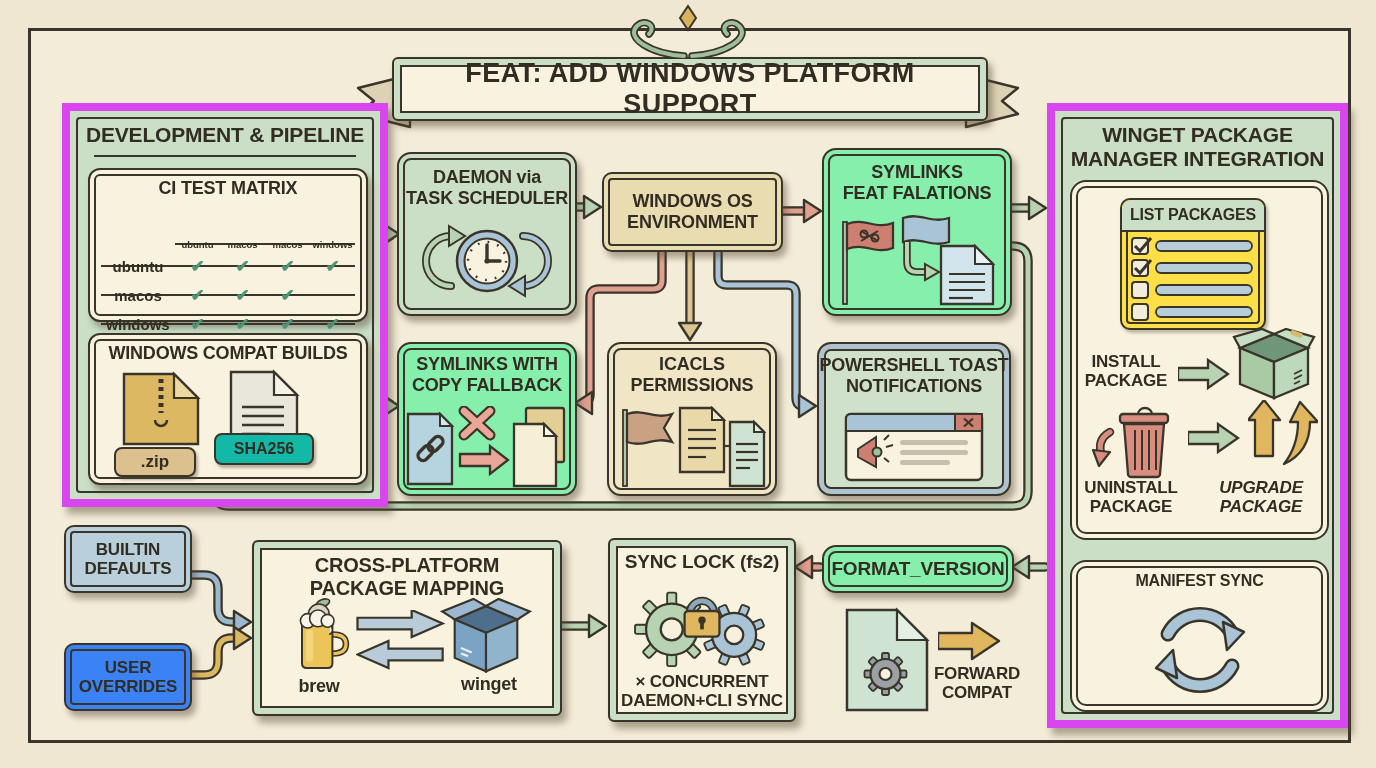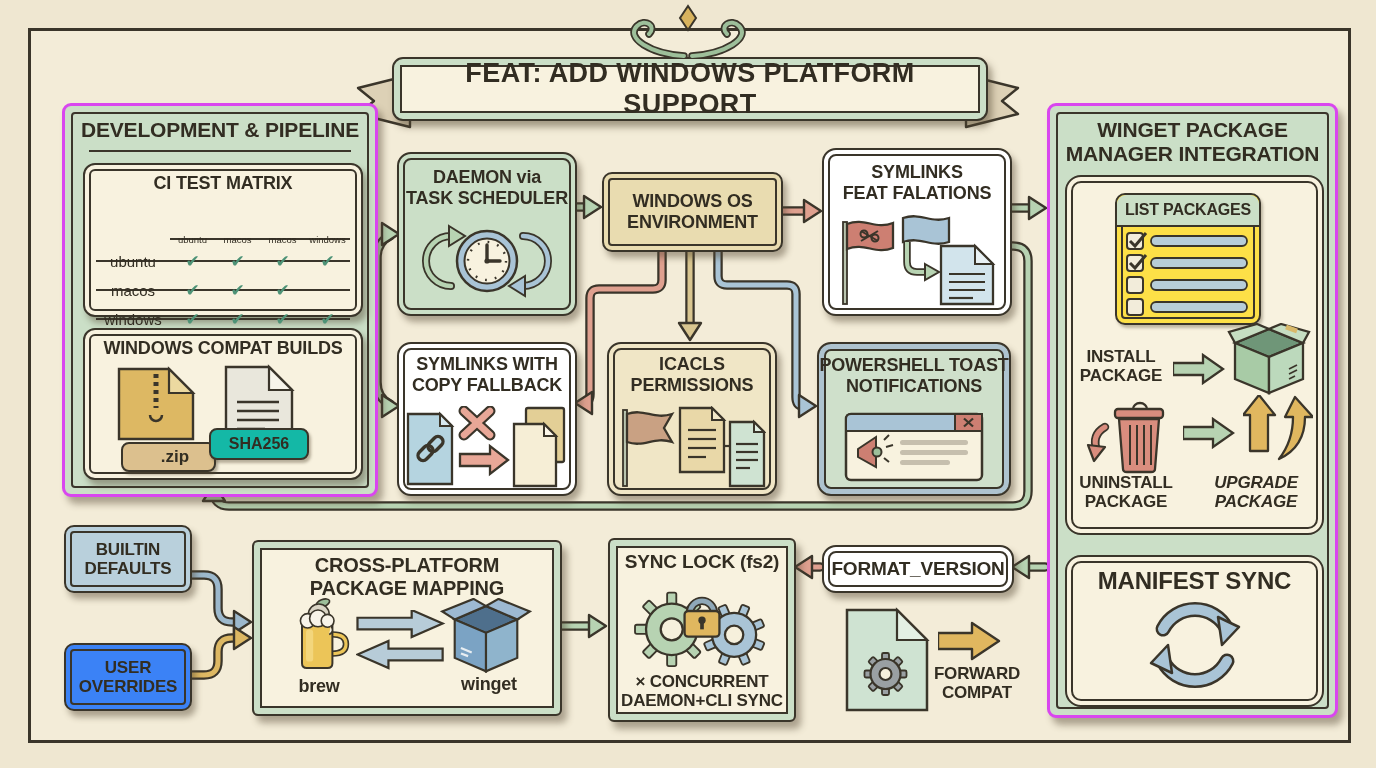--- a/index.html
+++ b/index.html
@@ -11,53 +11,53 @@
   svg{display:block;}
   
   .t{font-weight:bold;text-align:center;line-height:1.14;letter-spacing:-0.2px;color:#322d22;}
   .tl span{display:block;}
   
   .db{position:absolute;border:2.5px solid #3a352a;border-radius:var(--r,12px);
       box-shadow:4px 6px 6px rgba(84,72,50,.45);}
   .db::before{content:"";position:absolute;inset:4px;border:2px solid #3a352a;
       border-radius:calc(var(--r,12px) - 6px);pointer-events:none;}
   
-  .panel{position:absolute;background:#cbdfc7;border:3px solid #d946ef;border-radius:9px;
+  .panel{position:absolute;background:#cbdfc7;border:8px solid #d946ef;border-radius:0;
       box-shadow:5px 7px 7px rgba(84,72,50,.45);}
   .panel::before{content:"";position:absolute;inset:6px;border:2px solid #3a352a;border-radius:4px;pointer-events:none;}
   
   .framed{position:absolute;background:#f8f2df;border:2.5px solid #3a352a;border-radius:6px;
       box-shadow:inset 0 0 0 6px #cbdfc7, inset 0 0 0 8px #3a352a, 5px 7px 7px rgba(84,72,50,.45);}
   .framed-steel{position:absolute;background:#cfe0cb;border:2.5px solid #3a352a;border-radius:14px;
       box-shadow:inset 0 0 0 5px #aec3cf, inset 0 0 0 7px #3a352a, 4px 6px 6px rgba(84,72,50,.45);}
   .cream{background:#f8f2df;}
   .sage{background:#cbdfc7;}
   .tan{background:#e9dcb0;}
   .tanlight{background:#f0e6c6;}
-  .pink{background:#ffffff;}
+  .pink{background:#86efac;}
   .blue{background:#b9d0dc;}
   .yellow{background:#3b82f6;}
   .rule{position:absolute;height:2px;background:#3a352a;}
   
   .matrix{position:absolute;display:grid;grid-template-columns:74px 45px 45px 45px 45px;
           grid-template-rows:22px 29px 29px 29px;}
-  .matrix>div{border:1.2px solid #3a352a;display:flex;align-items:center;justify-content:center;font-weight:normal;margin-top:40px;}
+  .matrix>div{border:1.2px solid #3a352a;display:flex;align-items:center;justify-content:center;font-weight:bold;margin-top:40px;}
   .m0{border:none !important;background:transparent;}
   .mh{background:#e6d8b4;font-size:9.5px;}
   .ml{background:#eee3c6;font-size:15px;}
   .mc{background:#f7f0dd;font-size:17px;color:#4e9377;}
   .mc.on{background:#d9e9d2;}
   .badge{position:absolute;border:2.2px solid #3a352a;border-radius:8px;display:flex;
          align-items:center;justify-content:center;font-weight:bold;
          box-shadow:2px 3px 3px rgba(84,72,50,.4);}
   .lph{position:absolute;left:0;top:0;right:0;height:30px;background:#cbdfc7;
        border-bottom:2px solid #3a352a;border-radius:9px 9px 0 0;
        display:flex;align-items:center;justify-content:center;}
   .banner{position:absolute;left:392px;top:57px;width:592px;height:60px;background:#cbdfc7;
-       border:2.5px solid #3a352a;border-radius:11px;box-shadow:4px 6px 7px rgba(84,72,50,.5);z-index:30;}
+       border:2.5px solid #3a352a;border-radius:6px;box-shadow:4px 6px 7px rgba(84,72,50,.5);z-index:30;}
   .banner-in{position:absolute;inset:6px;background:#f8f2df;border:2px solid #3a352a;
        display:flex;align-items:center;justify-content:center;}
   .pipes{position:absolute;left:0;top:0;z-index:1;}
   .po{stroke:#3a352a;stroke-width:9.5;fill:none;stroke-linejoin:round;stroke-linecap:round;}
   .pf{stroke-width:5;fill:none;stroke-linejoin:round;stroke-linecap:round;}
   .ah{stroke:#3a352a;stroke-width:2.4;stroke-linejoin:round;}
   .lvl2{z-index:10;}
 </style>
 </head>
 <body>
@@ -219,21 +219,21 @@
     </div>
 
     <div class="db cream" style="--r:12px;left:18px;top:222px;width:276px;height:148px;">
       <div class="t abs" style="left:0;top:8px;width:100%;font-size:18px;">WINDOWS COMPAT BUILDS</div>
       <svg class="abs" style="left:28px;top:36px;" width="86" height="76" viewBox="0 0 86 76">
         <path d="M6,3 H56 L80,27 V73 H6 Z" fill="#ddb863" stroke="#3a352a" stroke-width="2.4"></path>
         <path d="M56,3 V27 H80 Z" fill="#ecd9a0" stroke="#3a352a" stroke-width="2.2"></path>
         <line x1="43" y1="8" x2="43" y2="42" stroke="#3a352a" stroke-width="5" stroke-dasharray="4 4"></line>
         <path d="M37,49 A6,6 0 1 0 49,49" fill="none" stroke="#3a352a" stroke-width="2.5"></path>
       </svg>
-      <div class="badge" style="left:36px;top:112px;width:78px;height:26px;background:#dcc08e;font-size:17px;padding-left:13px;">.zip</div>
+      <div class="badge" style="left:24px;top:112px;width:78px;height:26px;background:#dcc08e;font-size:17px;">.zip</div>
       <svg class="abs" style="left:136px;top:34px;" width="76" height="78" viewBox="0 0 76 78">
         <path d="M5,3 H48 L71,26 V75 H5 Z" fill="#e9e7dc" stroke="#3a352a" stroke-width="2.4"></path>
         <path d="M48,3 V26 H71 Z" fill="#f6f4ea" stroke="#3a352a" stroke-width="2.2"></path>
         <line x1="16" y1="38" x2="58" y2="38" stroke="#3a352a" stroke-width="2.6"></line>
         <line x1="16" y1="47" x2="58" y2="47" stroke="#3a352a" stroke-width="2.6"></line>
         <line x1="16" y1="56" x2="58" y2="56" stroke="#3a352a" stroke-width="2.6"></line>
         <line x1="16" y1="65" x2="44" y2="65" stroke="#3a352a" stroke-width="2.6"></line>
       </svg>
       <div class="badge" style="left:124px;top:98px;width:96px;height:28px;background:#14b8a6;font-size:16px;">SHA256</div>
     </div>
@@ -425,21 +425,21 @@
         <span>UNINSTALL</span>
           <span>PACKAGE</span>
       </div>
       <div class="t tl abs" style="left:134px;top:296px;width:110px;font-size:17px;font-style:italic;">
         <span>UPGRADE</span>
           <span>PACKAGE</span>
       </div>
     </div>
 
     <div class="db cream" style="--r:16px;left:15px;top:449px;width:255px;height:148px;box-shadow:none;">
-      <div class="t abs" style="left:0;top:10px;width:100%;font-size:24px;">MANIFEST SYNC</div>
+      <div class="t abs" style="left:0;top:10px;width:100%;font-size:16px;">MANIFEST SYNC</div>
       <svg class="abs" style="left:68px;top:36px;" width="120" height="104" viewBox="0 0 120 104">
         <path d="M28,36 A36,36 0 0 1 92,36" stroke="#3a352a" stroke-width="15" fill="none" stroke-linecap="round"></path>
         <path d="M28,36 A36,36 0 0 1 92,36" stroke="#a9c4d6" stroke-width="10" fill="none" stroke-linecap="round"></path>
         <polygon points="83,24 104,34 87,52" fill="#a9c4d6" stroke="#3a352a" stroke-width="2.5" stroke-linejoin="round"></polygon>
         <path d="M92,68 A36,36 0 0 1 28,68" stroke="#3a352a" stroke-width="15" fill="none" stroke-linecap="round"></path>
         <path d="M92,68 A36,36 0 0 1 28,68" stroke="#a9c4d6" stroke-width="10" fill="none" stroke-linecap="round"></path>
         <polygon points="37,80 16,70 33,52" fill="#a9c4d6" stroke="#3a352a" stroke-width="2.5" stroke-linejoin="round"></polygon>
       </svg>
     </div>
   </div>

